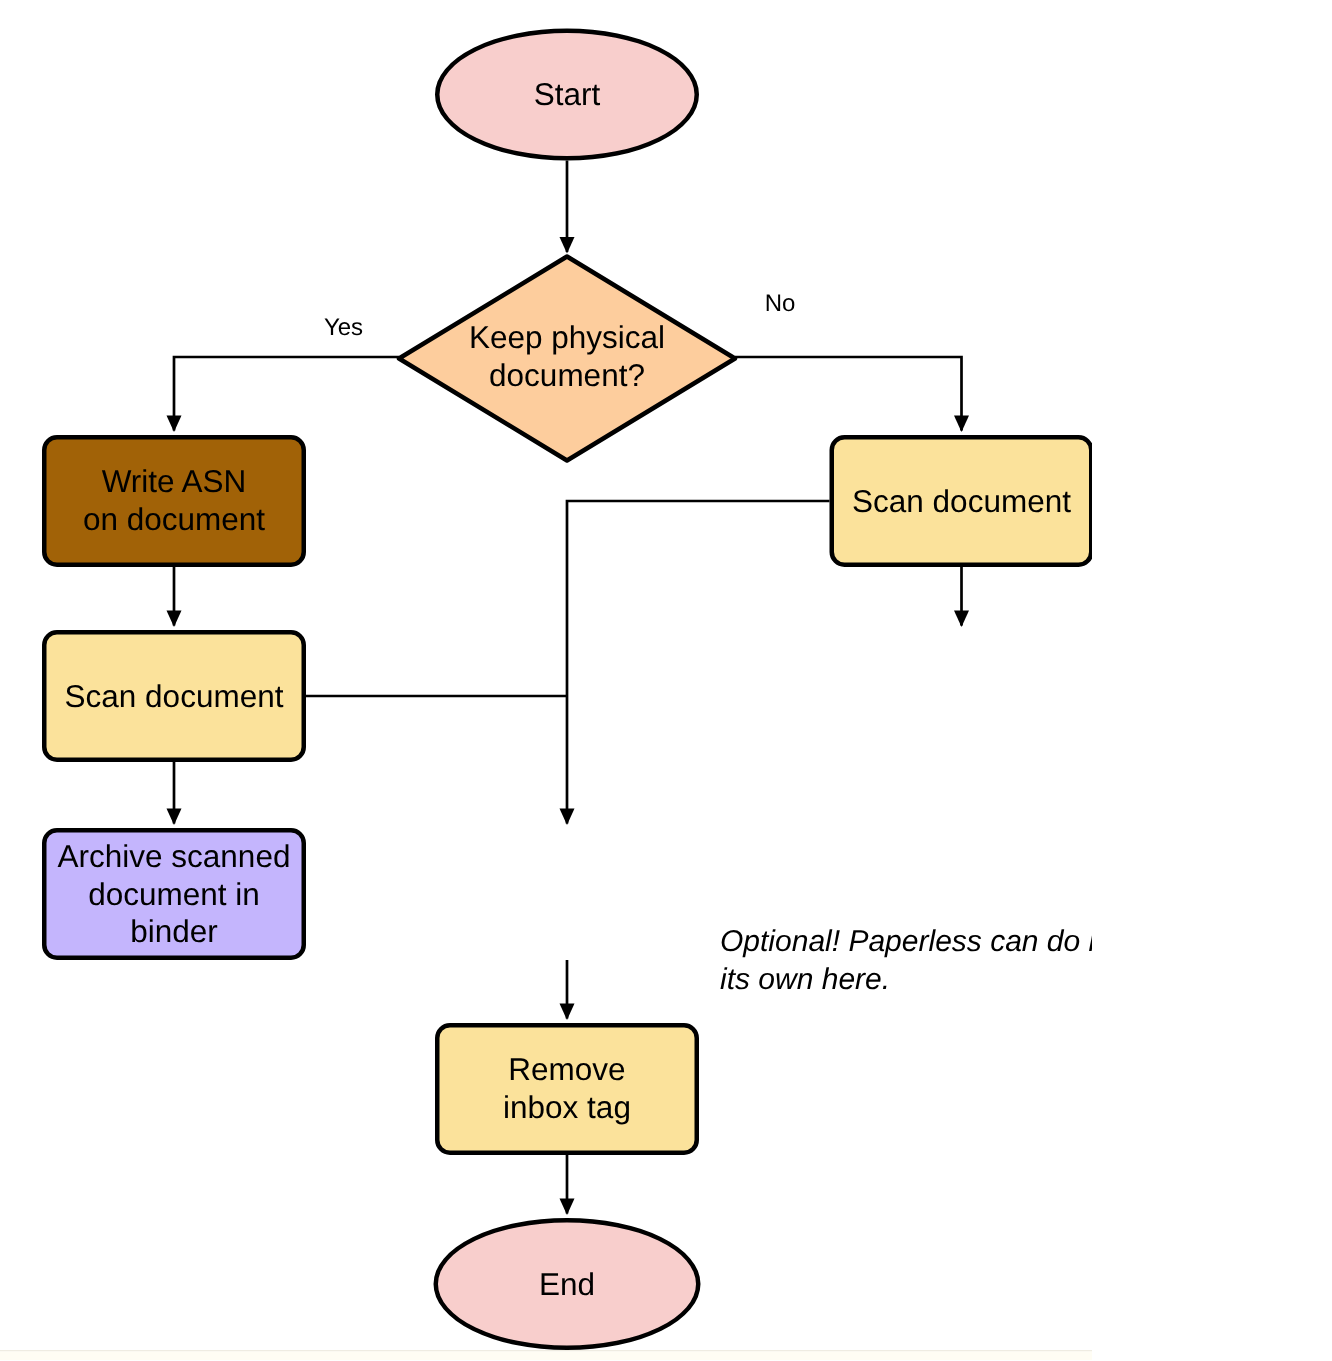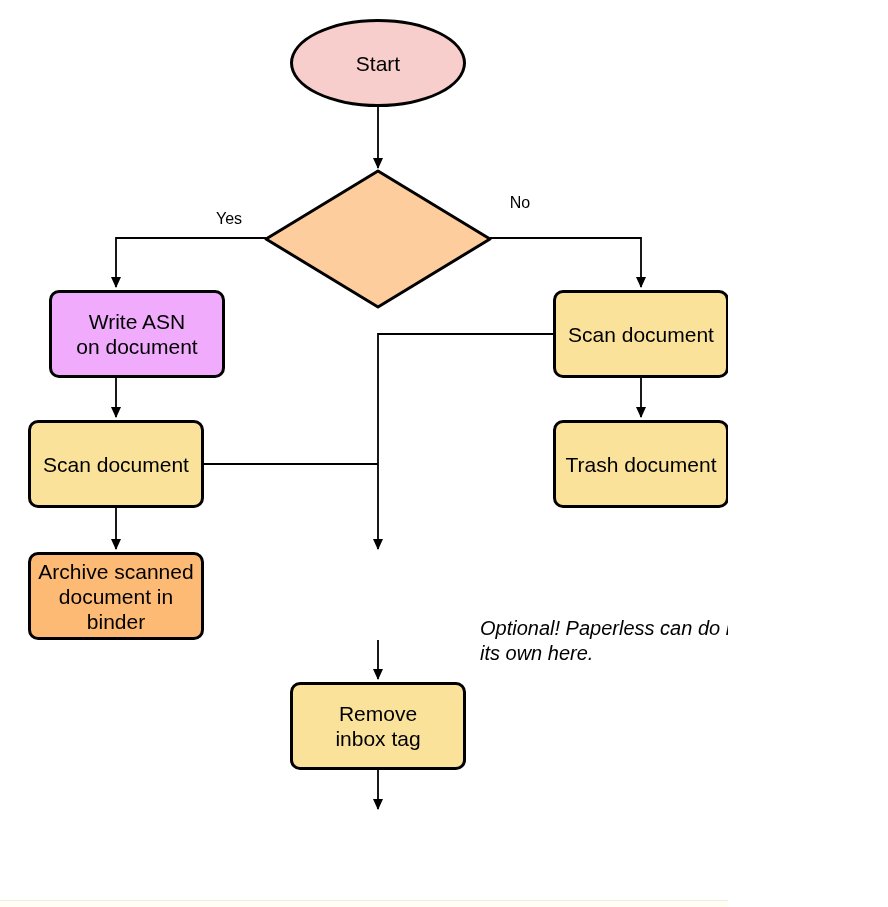--- a/index.html
+++ b/index.html
@@ -102,54 +102,58 @@
     <path d="M378,640 V679" fill="none" stroke="#000" stroke-width="1.8" marker-end="url(#arrowhead)"></path>
     <path d="M378,770 V809" fill="none" stroke="#000" stroke-width="1.8" marker-end="url(#arrowhead)"></path>
 
     <polygon points="378,171 490,239 378,307 266,239" stroke="#000" stroke-width="3" stroke-linejoin="round" fill="#fdcd9d"></polygon>
   </svg>
 
   <div class="node terminator" style="left: 290px; top: 19px; width: 176px; height: 88px; background-color: rgb(248, 206, 204);">
     <span>Start</span>
   </div>
 
+  <div class="node decision-label" style="left:266px; top:173px; width:224px; height:130px;">
+    <span>Keep physical
+document?</span>
+  </div>
 
   <div class="edge-label" style="left:206px; top:208px; width:46px;">Yes</div>
 
   <div class="edge-label" style="left:498px; top:192px; width:44px;">No</div>
 
-  <div class="node process" style="left: 28px; top: 290px; width: 176px; height: 88px; background-color: #f0abfc; margin-left: 21px;">
+  <div class="node process" style="left: 28px; top: 290px; width: 176px; height: 88px; background-color: #a16207;">
     <span>Write ASN
 on document</span>
   </div>
 
   <div class="node process" style="left: 28px; top: 420px; width: 176px; height: 88px; background-color: rgb(251, 226, 155);">
     <span>Scan document</span>
   </div>
 
-  <div class="node process" style="left: 28px; top: 552px; width: 176px; height: 88px; background-color: #fdba74;">
+  <div class="node process" style="left: 28px; top: 552px; width: 176px; height: 88px; background-color: #c4b5fd;">
     <span>Archive scanned
 document in
 binder</span>
   </div>
 
   <div class="node process" style="left: 553px; top: 290px; width: 176px; height: 88px; background-color: rgb(251, 226, 155);">
     <span>Scan document</span>
   </div>
 
-  <div class="node process" style="left: 553px; top: 420px; width: 176px; height: 88px; background-color: rgb(251, 226, 155);">
-    <span>Trash document</span>
-  </div>
 
 
   <div class="note" style="left:480px; top:592px; width:404px;margin-top:24px;">Optional! Paperless can do lots of work on
 its own here.</div>
 
   <div class="node process" style="left: 290px; top: 682px; width: 176px; height: 88px; background-color: rgb(251, 226, 155);">
     <span>Remove
 inbox tag</span>
   </div>
 
+  <div class="node terminator" style="left: 289px; top: 812px; width: 178px; height: 88px; background-color: rgb(248, 206, 204);">
+    <span>End</span>
+  </div>
 
   <div class="bottom-divider"></div>
   <div class="bottom-strip"></div>
 
 </div>
 
 </body></html>

